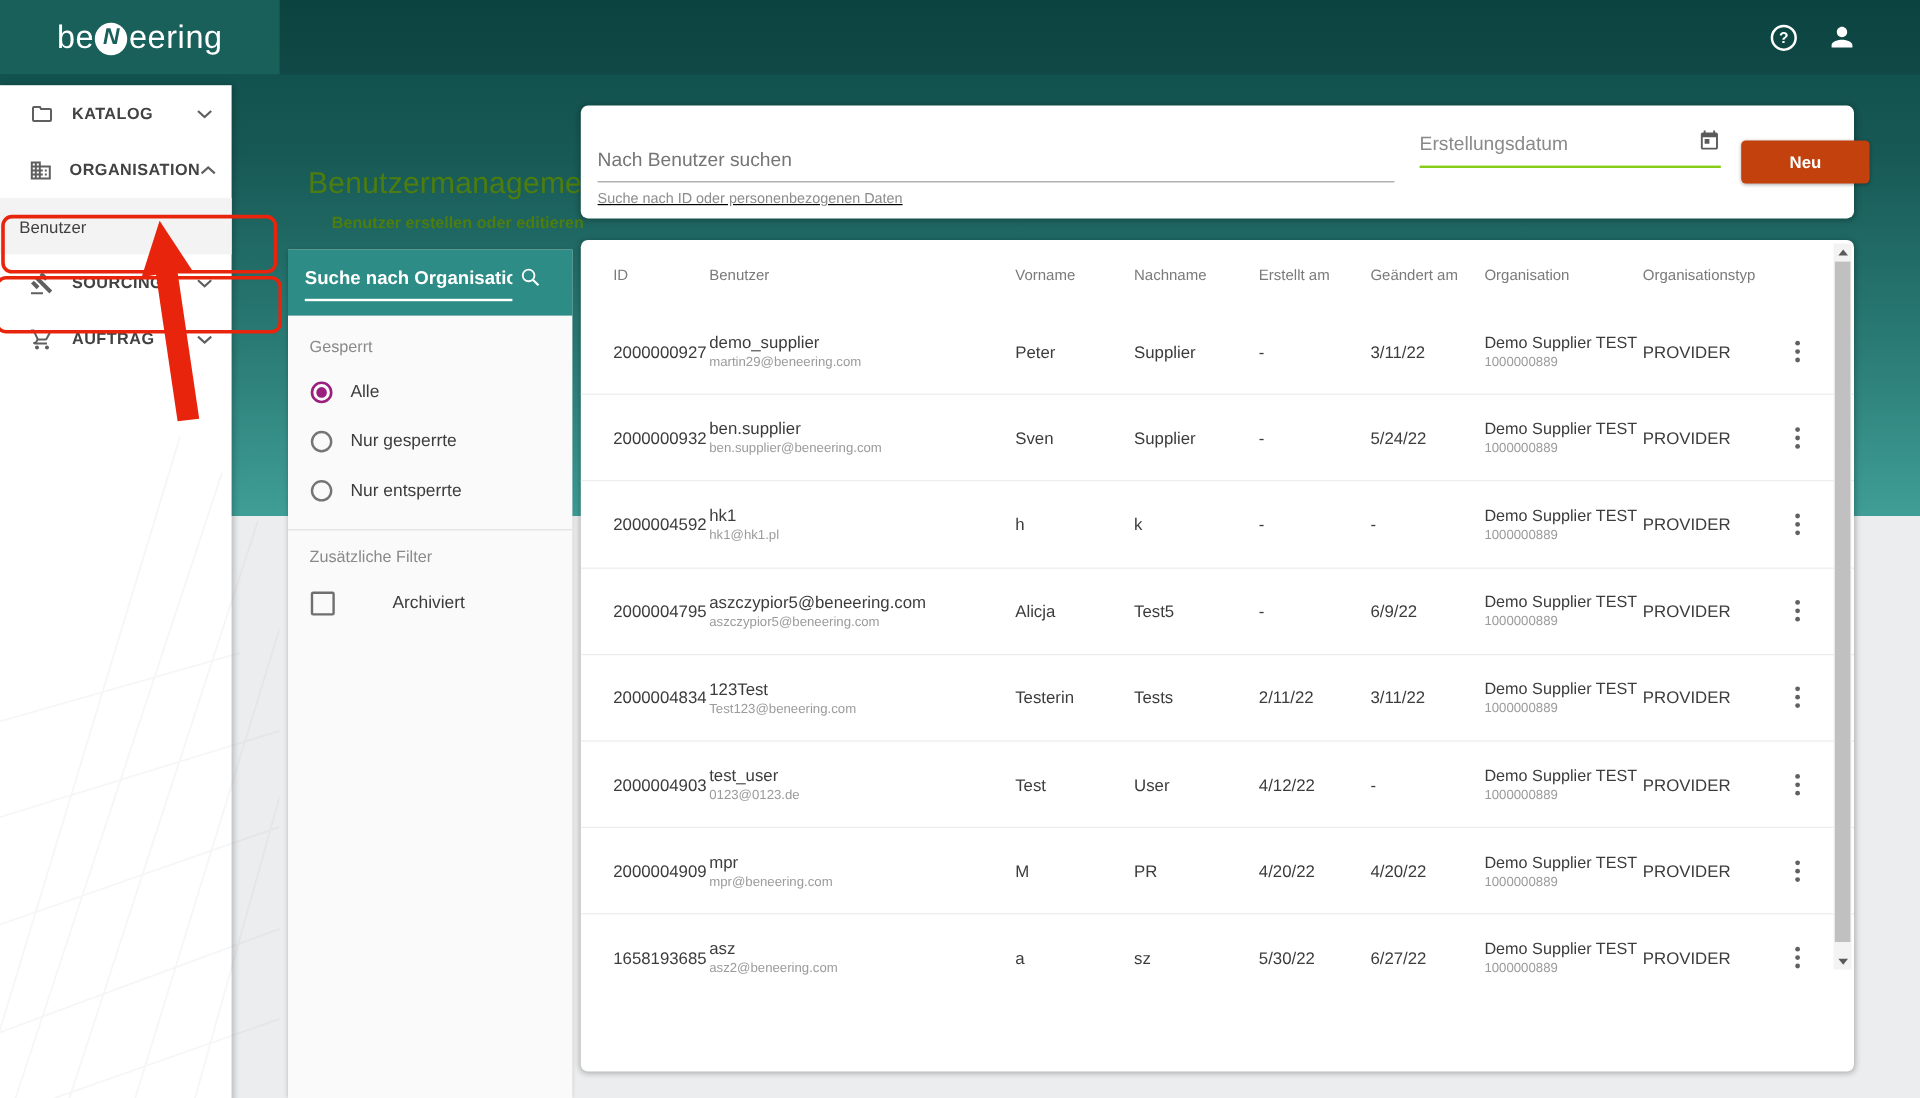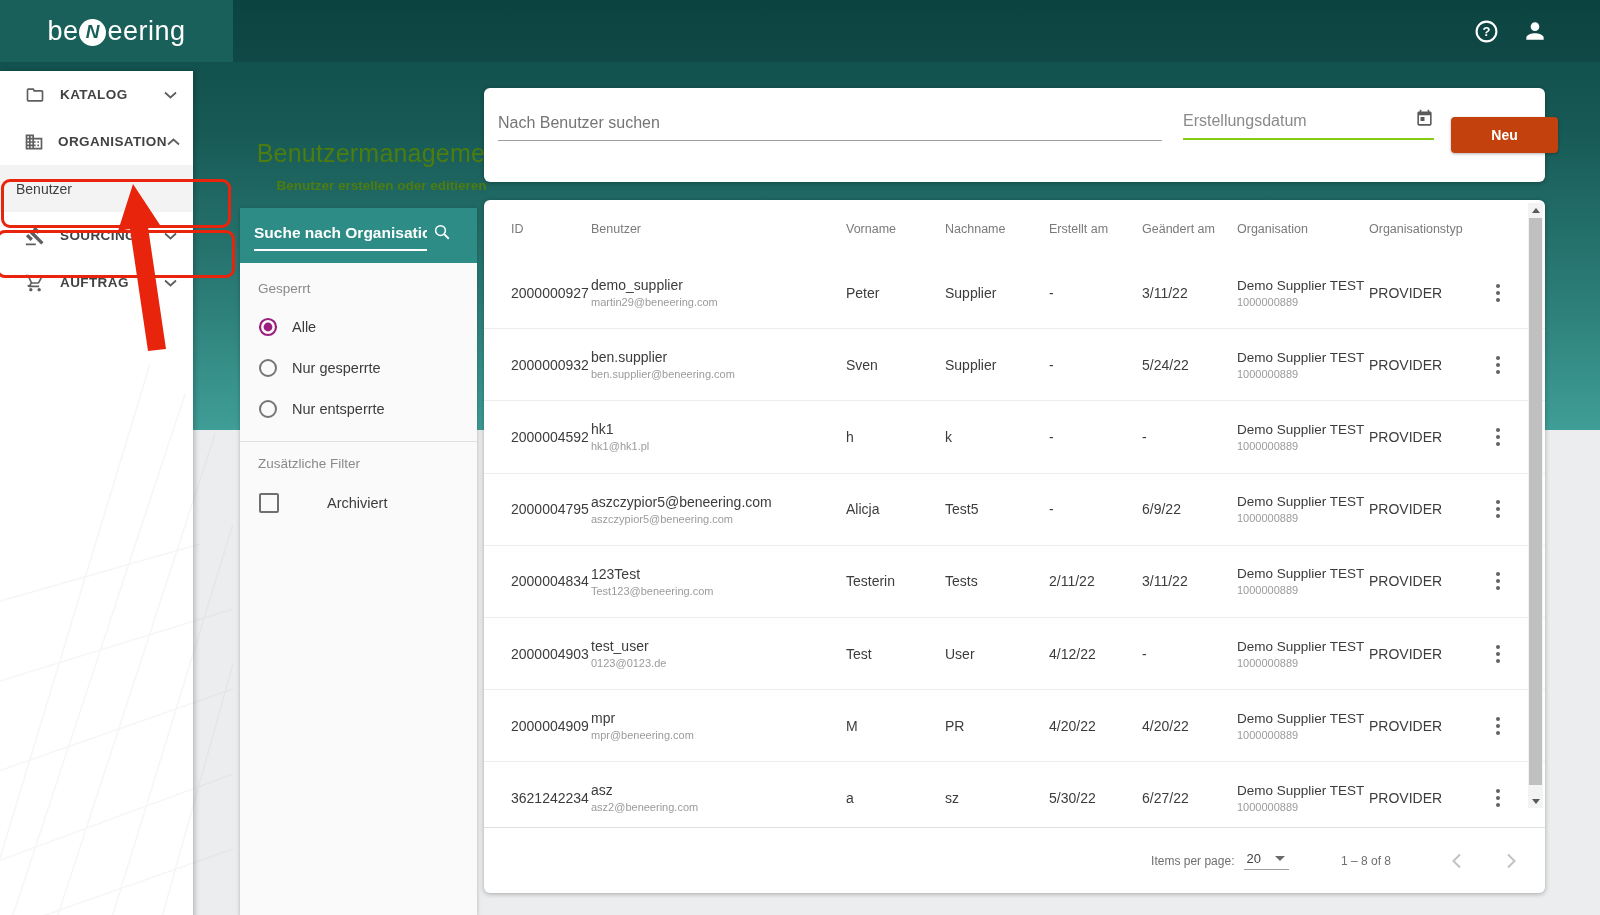--- a/index.html
+++ b/index.html
@@ -36,21 +36,21 @@
   .redbox.org{left:1px;top:108px;width:230px;height:49px;}
   .redbox.ben{left:-4px;top:159px;width:239px;height:48px;}
   .annotation-arrow{position:absolute;left:0;top:0;z-index:50;pointer-events:none;}
   
   .page-head{position:absolute;left:233px;top:100px;width:297px;text-align:center;color:#4d7c0f;z-index:3;margin-top:39px;}
   .page-head h1{margin:0;font-size:25px;font-weight:500;letter-spacing:.2px;}
   .page-head p{margin:10px 0 0;font-size:13.5px;font-weight:bold;}
   
   .search-card{position:absolute;left:484px;top:88px;width:1061px;height:94px;background:#fff;
     border-radius:6px;box-shadow:0 1px 5px rgba(0,0,0,0.3);z-index:3;}
-  .user-search{position:absolute;left:14px;top:20px;width:664px;text-decoration:underline;}
+  .user-search{position:absolute;left:14px;top:31px;width:664px;text-decoration:underline;}
   .user-search input{width:100%;border:none;outline:none;font-size:16px;color:#424242;
     font-family:inherit;border-bottom:1px solid #9e9e9e;padding:6px 0 8px;background:transparent;}
   .user-search input::placeholder{color:#757575;}
   .search-hint{font-size:12px;color:#8c8c8c;margin-top:6px;}
   .date-field{position:absolute;left:699px;top:18px;width:251px;display:flex;align-items:flex-end;
     border-bottom:2px solid #84cc16;padding-bottom:6px;}
   .date-field input{flex:1;border:none;outline:none;font-size:16px;color:#424242;font-family:inherit;background:transparent;padding:6px 0 2px;}
   .date-field input::placeholder{color:#8a8a8a;}
   .btn-neu{position:absolute;left:967px;top:29px;width:107px;height:36px;background:#c2410c;color:#fff;
     border:none;border-radius:4px;font-size:14px;font-weight:bold;font-family:inherit;cursor:pointer;
@@ -220,20 +220,21 @@
 </svg>
 
 <div class="page-head">
   <h1>Benutzermanagement</h1>
   <p>Benutzer erstellen oder editieren</p>
 </div>
 
 <section class="search-card">
   <div class="user-search">
     <input type="text" placeholder="Nach Benutzer suchen" style="">
+    <div class="search-hint">Suche nach ID oder personenbezogenen Daten</div>
   </div>
   <div class="date-field">
     <input type="text" placeholder="Erstellungsdatum" style="">
     <span>
       <svg width="19" height="19" viewBox="0 0 24 24">
           <path fill="#5a5a5a" d="M19 3h-1V1h-2v2H8V1H6v2H5c-1.1 0-2 .9-2 2v14c0 1.1.9 2 2 2h14c1.1 0 2-.9 2-2V5c0-1.1-.9-2-2-2zm0 16H5V8h14v11zM7 10h5v5H7z"></path>
         </svg>
     </span>
   </div>
   <button class="btn-neu">Neu</button>
@@ -444,21 +445,21 @@
     </div>
     <div>PROVIDER</div>
     <div class="kebab">
           <span class="dot"></span>
           <span class="dot"></span>
           <span class="dot"></span>
         </div>
   </div>
 
   <div class="trow t-grid">
-    <div>3621242234</div>
+    <div>1658193685</div>
     <div>
       <div class="uname">asz</div>
       <div class="uemail">asz2@beneering.com</div>
     </div>
     <div>a</div>
     <div>sz</div>
     <div>5/30/22</div>
     <div>6/27/22</div>
     <div>
       <div class="oname">Demo Supplier TEST</div>
@@ -466,40 +467,20 @@
     </div>
     <div>PROVIDER</div>
     <div class="kebab">
           <span class="dot"></span>
           <span class="dot"></span>
           <span class="dot"></span>
         </div>
   </div>
 </div>
 
-  <div class="tfoot">
-    <span>Items per page:</span>
-    <span class="ipp-select">
-      <span>20</span>
-      <span class="caret-down"></span>
-    </span>
-    <span class="range">1 – 8 of 8</span>
-    <span class="pg-btns">
-      <span>
-        <svg width="11" height="16" viewBox="0 0 11 16">
-            <polyline points="9,1.5 2.5,8 9,14.5" fill="none" stroke="#c2c2c2" stroke-width="2"></polyline>
-          </svg>
-      </span>
-      <span>
-        <svg width="11" height="16" viewBox="0 0 11 16">
-            <polyline points="2,1.5 8.5,8 2,14.5" fill="none" stroke="#c2c2c2" stroke-width="2"></polyline>
-          </svg>
-      </span>
-    </span>
-  </div>
 
   <div class="vscroll">
     <div class="sb-arrow up">
         <span class="tri-up"></span>
       </div>
     <div class="sb-thumb"></div>
     <div class="sb-arrow down">
         <span class="tri-down"></span>
       </div>
   </div>

